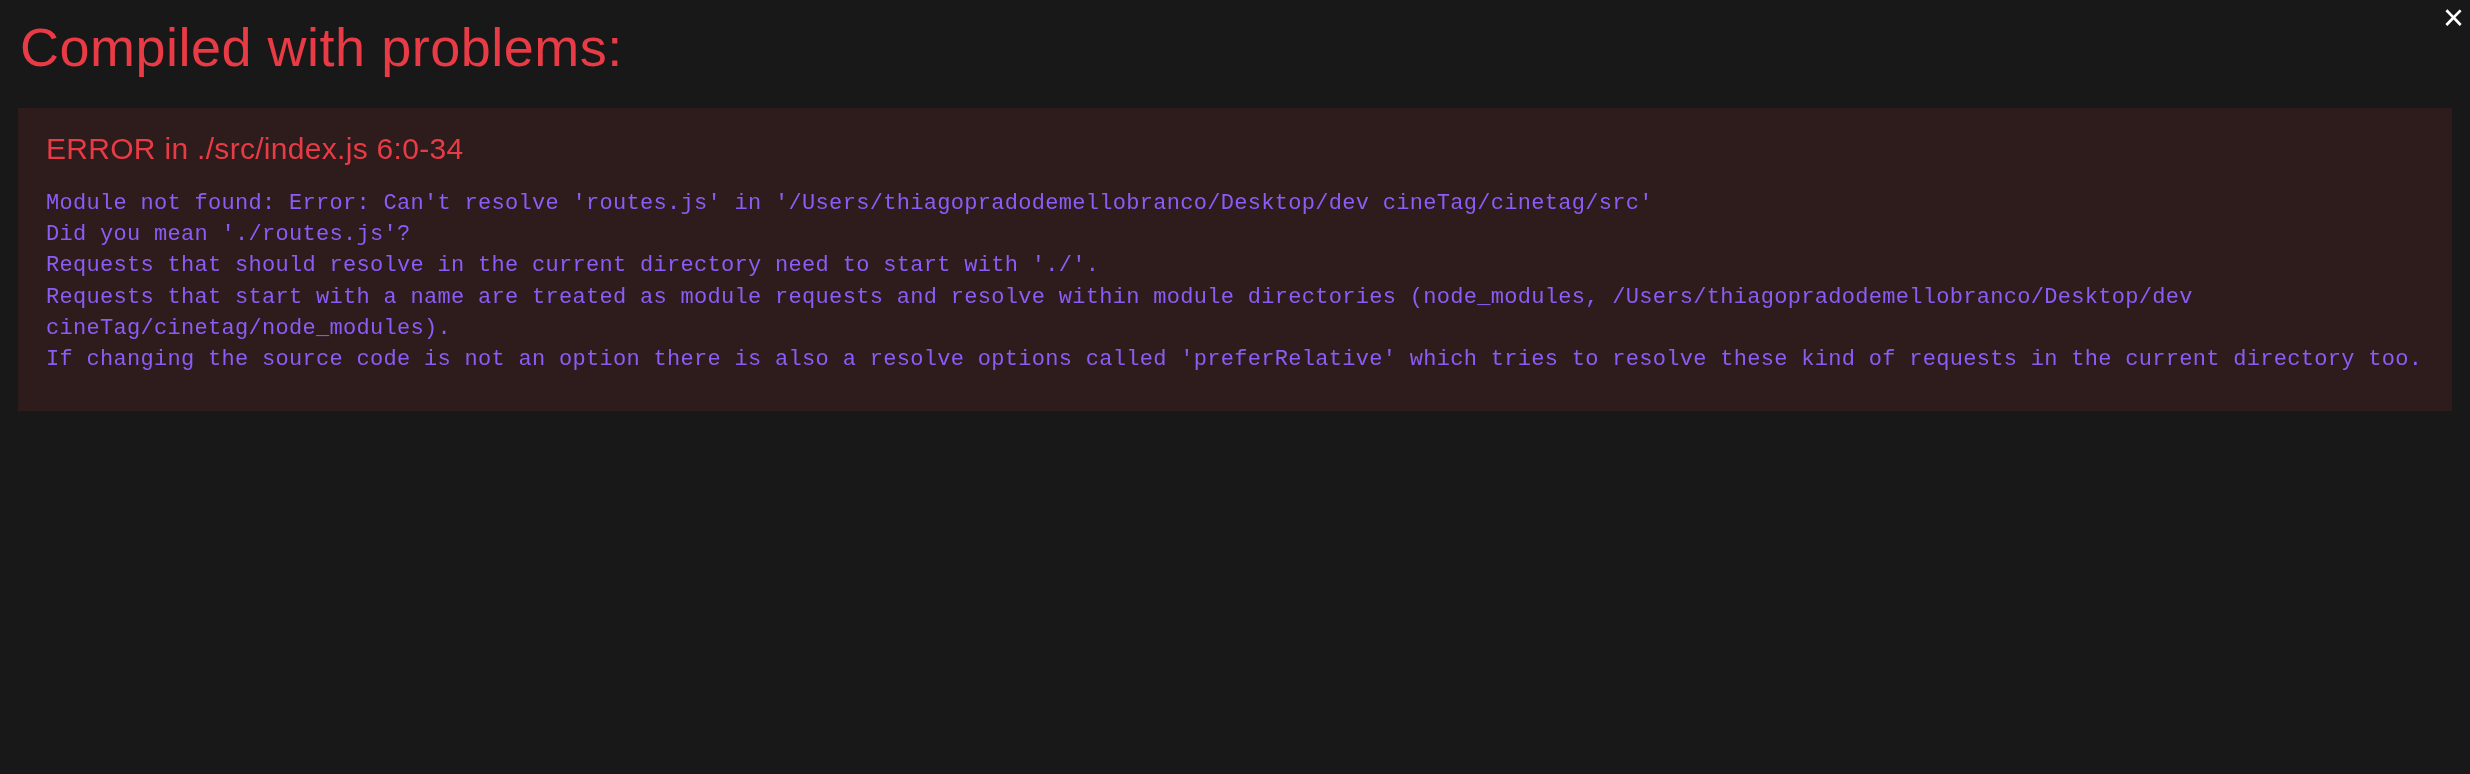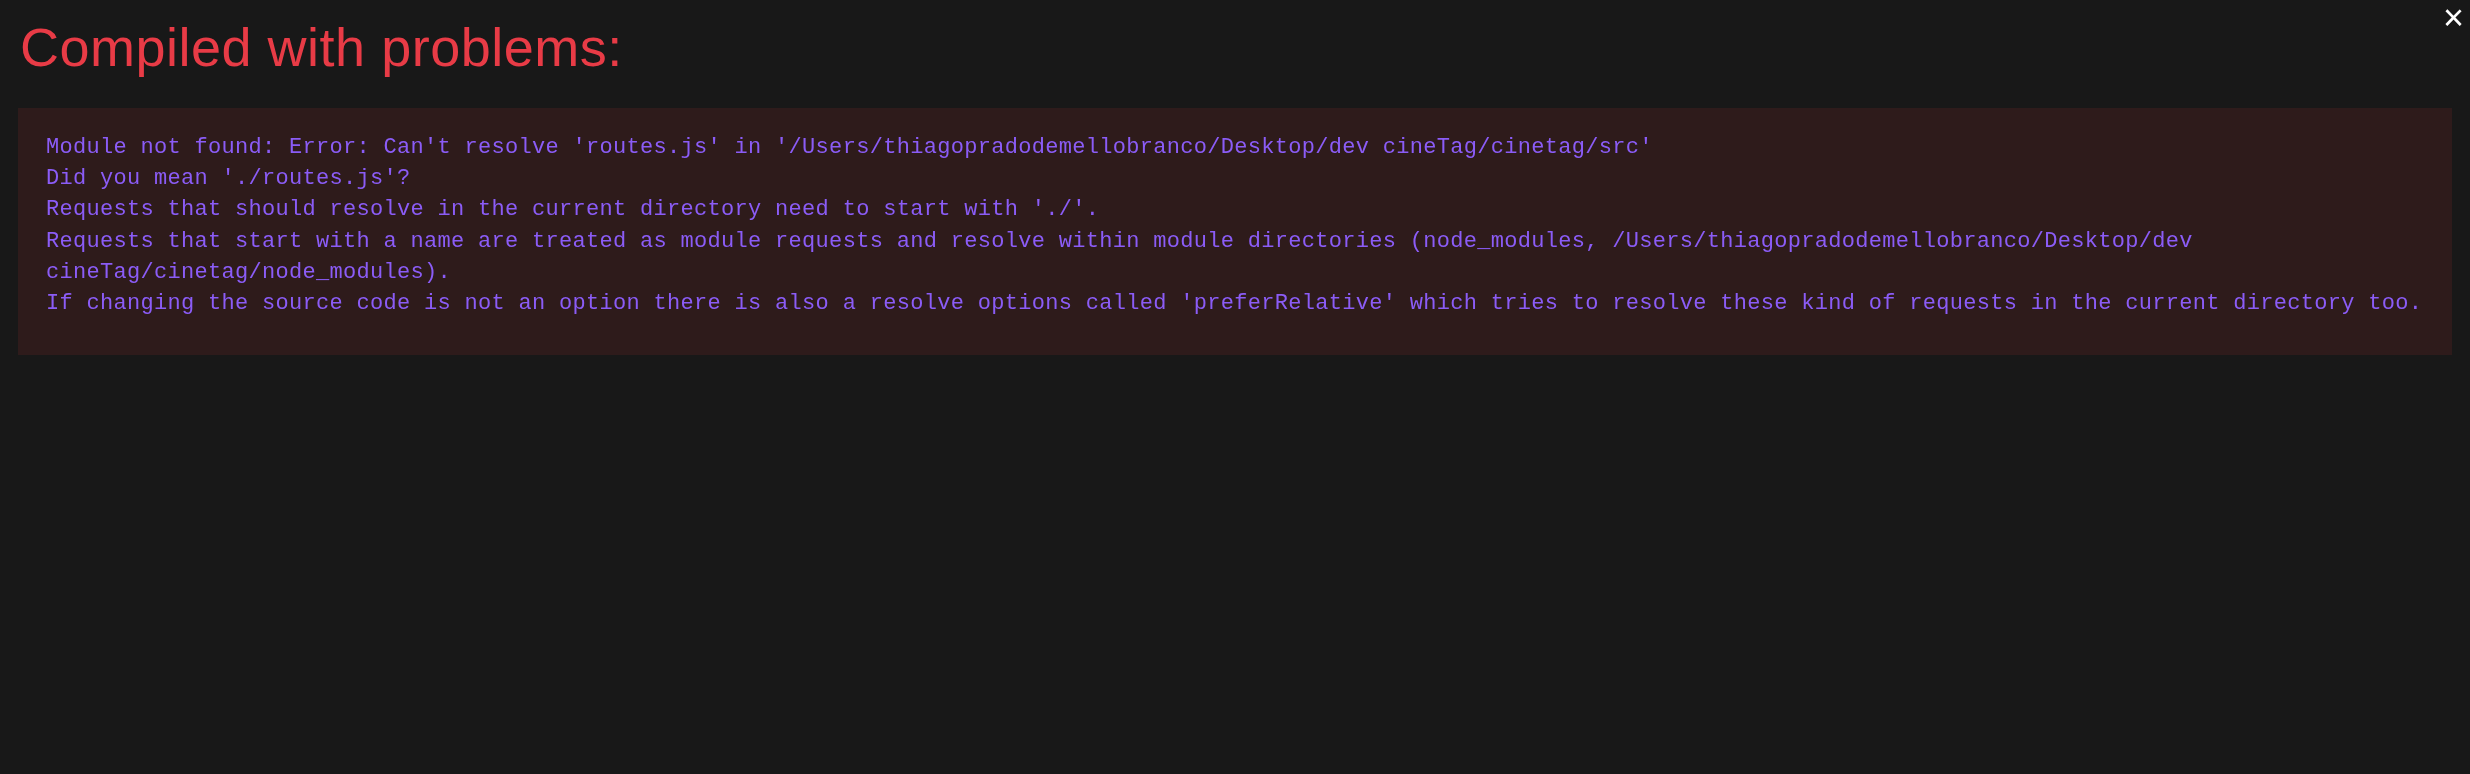--- a/index.html
+++ b/index.html
@@ -65,18 +65,19 @@
     }
   </style>
 </head>
 <body>
 
 <button class="close-button">×</button>
 
 <h1 class="overlay-heading">Compiled with problems:</h1>
 
 <div class="error-panel">
+  <h2 class="error-title">ERROR in ./src/index.js 6:0-34</h2>
   <pre class="error-message">Module not found: Error: Can't resolve 'routes.js' in '/Users/thiagopradodemellobranco/Desktop/dev cineTag/cinetag/src'
 Did you mean './routes.js'?
 Requests that should resolve in the current directory need to start with './'.
 Requests that start with a name are treated as module requests and resolve within module directories (node_modules, /Users/thiagopradodemellobranco/Desktop/dev cineTag/cinetag/node_modules).
 If changing the source code is not an option there is also a resolve options called 'preferRelative' which tries to resolve these kind of requests in the current directory too.</pre>
 </div>
 
 </body></html>

